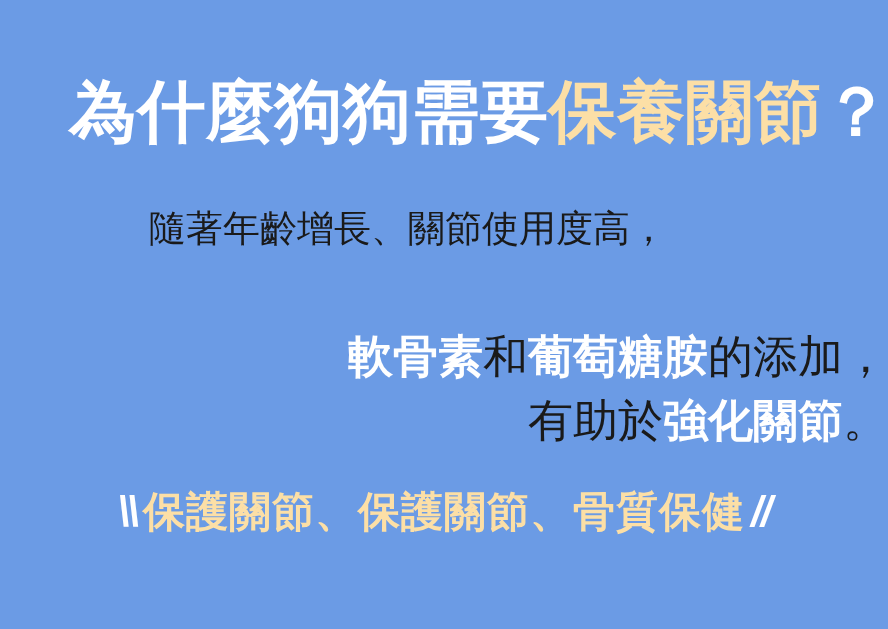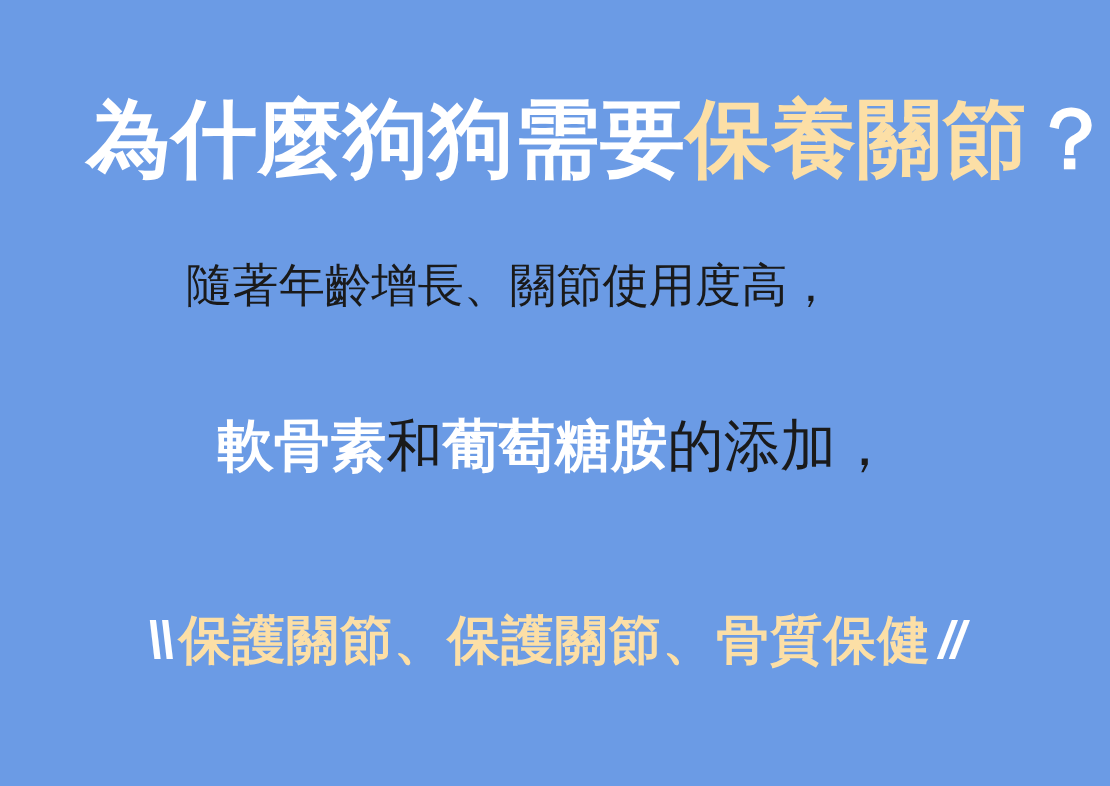--- a/index.html
+++ b/index.html
@@ -56,21 +56,21 @@
     white-space: nowrap;
   }
   .para-one .pline { display: block; }
 
   
   .para-two {
     position: absolute;
     top: 325px;
     left: 0;
     width: 888px;
-    text-align: center;
+    text-align: right;
     font-size: 45px;
     line-height: 1.42;
     white-space: nowrap;
   }
   .para-two .pline { display: block; }
   .para-two .t-white {
     color: #ffffff;
     font-weight: 700;
   }
   .para-two .t-dark {
@@ -109,19 +109,20 @@
   <div class="headline">
     <span class="hl-white">為什麼狗狗需要</span><span class="hl-cream">保養關節</span><span class="hl-white">？</span>
   </div>
 
   <div class="para-one">
     <span class="pline">隨著年齡增長、關節使用度高，</span>
   </div>
 
   <div class="para-two">
     <span class="pline"><span class="t-white">軟骨素</span><span class="t-dark">和</span><span class="t-white">葡萄糖胺</span><span class="t-dark">的添加，</span></span>
+    <span class="pline"><span class="t-dark">有助於</span><span class="t-white">強化關節</span><span class="t-dark">。</span></span>
   </div>
 
   <div class="tagline">
     <span class="slash">\\</span><span class="tag-text">保護關節、保護關節、骨質保健</span><span class="slash">//</span>
   </div>
 
 </div>
 
 </body></html>

